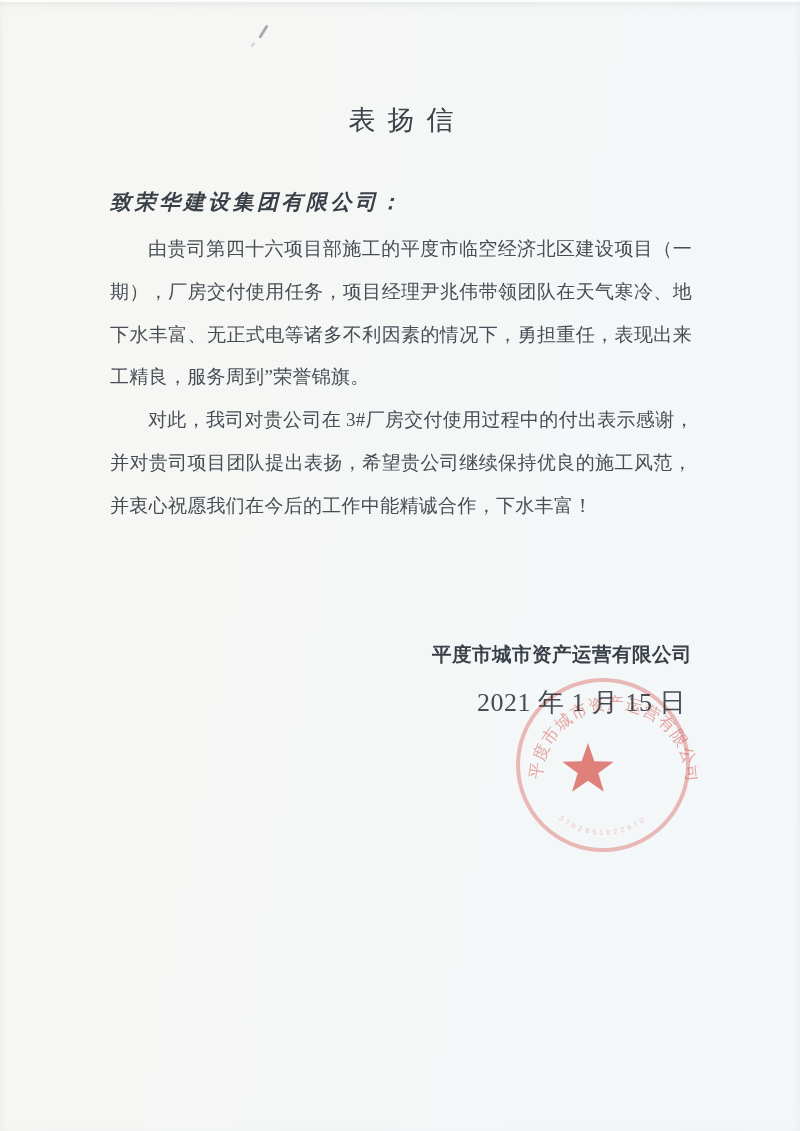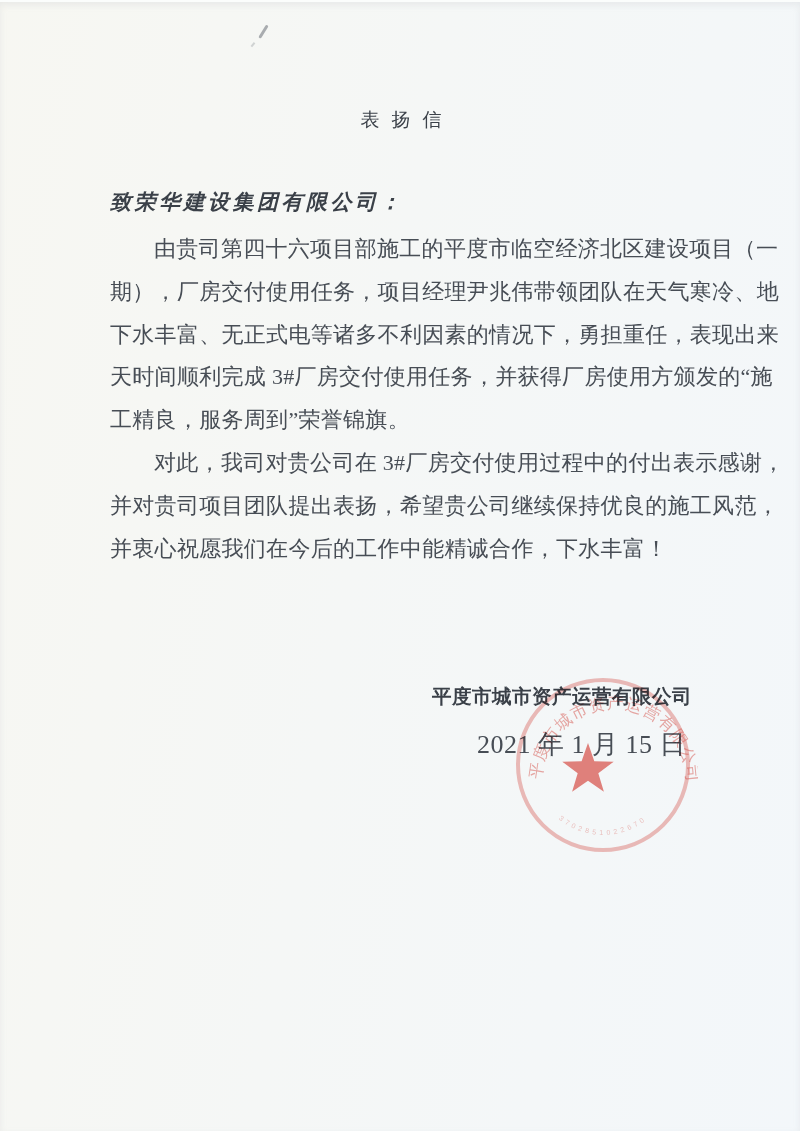--- a/index.html
+++ b/index.html
@@ -17,37 +17,37 @@
   }
   .content {
     position: absolute;
     left: 110px; top: 0;
     width: 582px;
     color: #474d55;
   }
   .title {
     margin-top: 100px;
     text-align: center;
-    font-size: 19px;
+    font-size: 27px;
     letter-spacing: 12px;
     padding-left: 12px; 
     color: #3c424a;
     line-height: 36px;
   }
   .salutation {
     margin-top: 50px;
     margin-bottom: 12px;
     font-weight: bold;
     font-size: 21px;
     letter-spacing: 3.5px;
     color: #3a4048;
     font-style: italic;
   }
   .bodyline {
-    font-size: 22px;
+    font-size: 19px;
     line-height: 42.8px;
     letter-spacing: 0.3px;
     word-break: break-all;
     text-align: justify;
     text-align-last: justify;
     white-space: nowrap;
   }
   .bodyline.first { text-indent: 2em; }
   .bodyline.last  { text-align-last: left; white-space: normal; }
   .sigblock {
@@ -106,21 +106,20 @@
   <div class="content">
 
     <div class="title">表扬信</div>
 
     <div class="salutation">致荣华建设集团有限公司：</div>
 
     <div>
       <div class="bodyline first">由贵司第四十六项目部施工的平度市临空经济北区建设项目（一</div>
       <div class="bodyline">期），厂房交付使用任务，项目经理尹兆伟带领团队在天气寒冷、地</div>
       <div class="bodyline">下水丰富、无正式电等诸多不利因素的情况下，勇担重任，表现出来</div>
-      <div class="bodyline">天时间顺利完成 3#厂房交付使用任务，并获得厂房使用方颁发的“施</div>
       <div class="bodyline last">工精良，服务周到”荣誉锦旗。</div>
     </div>
 
     <div>
       <div class="bodyline first">对此，我司对贵公司在 3#厂房交付使用过程中的付出表示感谢，</div>
       <div class="bodyline">并对贵司项目团队提出表扬，希望贵公司继续保持优良的施工风范，</div>
       <div class="bodyline last">并衷心祝愿我们在今后的工作中能精诚合作，下水丰富！</div>
     </div>
 
     <div class="sigblock">

